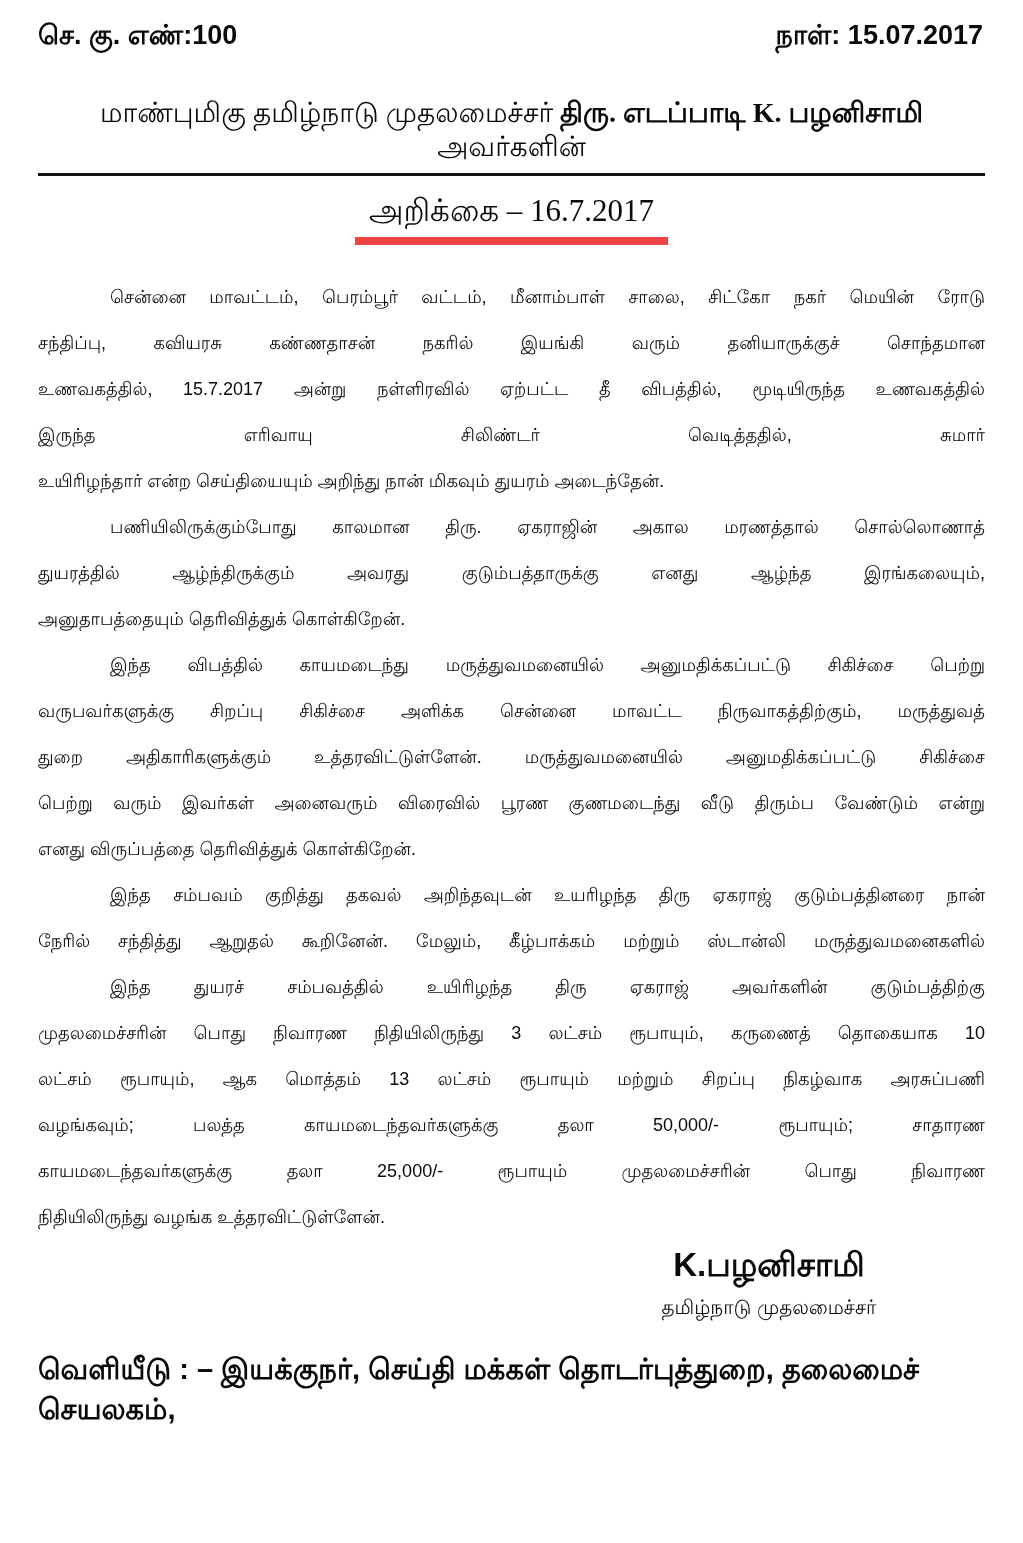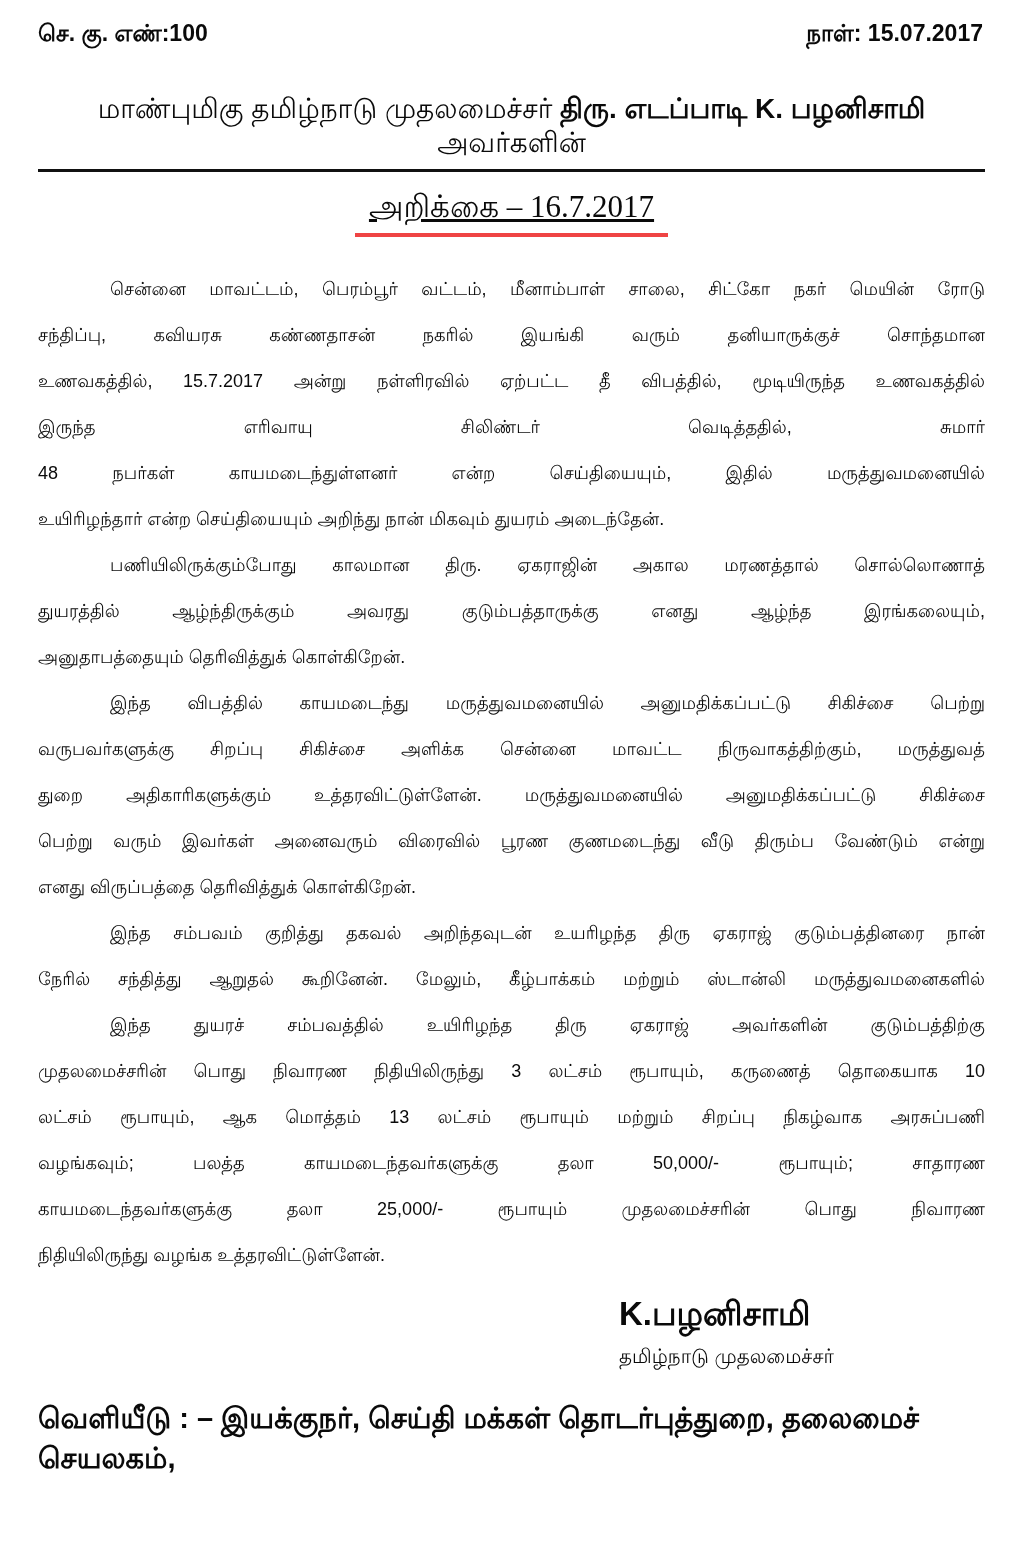--- a/index.html
+++ b/index.html
@@ -9,66 +9,66 @@
     height: 1543px;
     overflow: hidden;
     font-family: "Liberation Sans", sans-serif;
     color: #0a0a0a;
     padding: 16px 38px 0 38px;
   }
   .hdr-row {
     display: flex;
     justify-content: space-between;
     align-items: flex-start;
-    font-size: 23px;
+    font-size: 27px;
     font-weight: bold;
     padding: 4px 2px 0 0;
   }
   .title-wrap {
     text-align: center;
     margin-top: 42px;
+    font-family: Liberation Serif, serif;
   }
   .title-line {
     display: inline-block;
     font-size: 28px;
     border-bottom: 3px solid #111;
     padding-bottom: 9px;
     line-height: 34px;
   }
   .title-line .b { font-weight: bold; }
   .subtitle-wrap {
     text-align: center;
     margin-top: 17px;
   }
   .subtitle {
     display: inline-block;
     font-family: "Liberation Serif", serif;
     font-size: 31px;
     line-height: 36px;
-    border-bottom: 4px solid #ef4444;
+    border-bottom: 8px solid #ef4444;
     padding: 0 14px 8px 14px;
-    text-decoration: underline;
   }
   .doc-body {
     margin-top: 22px;
   }
   .line {
     font-size: 18px;
     line-height: 60px;
     height: 46px;
     white-space: normal;
   }
   .jl { text-align: justify; text-align-last: justify; }
   .ll { text-align: right; text-align-last: left; }
   .ind { text-indent: 72px; }
   .b { font-weight: normal; }
   .signature {
-    margin-top: 21px;
+    margin-top: 10px;
     margin-right: 66px;
-    text-align: left;
+    text-align: center;
     float: right;
     width: 300px;
   }
   .sig-name {
     font-size: 33px;
     font-weight: bold;
     line-height: 44px;
   }
   .sig-role {
     font-size: 20px;
@@ -98,21 +98,20 @@
   <span class="subtitle">அறிக்கை  – 16.7.2017</span>
 </div>
 
 <div class="doc-body">
 
   <div>
     <div class="line jl ind">சென்னை மாவட்டம், பெரம்பூர் வட்டம், மீனாம்பாள் சாலை, சிட்கோ நகர் மெயின் ரோடு</div>
     <div class="line jl">சந்திப்பு, கவியரசு கண்ணதாசன் நகரில் இயங்கி வரும் தனியாருக்குச் சொந்தமான</div>
     <div class="line jl">உணவகத்தில், 15.7.2017 அன்று நள்ளிரவில் ஏற்பட்ட தீ விபத்தில், மூடியிருந்த உணவகத்தில்</div>
     <div class="line jl">இருந்த எரிவாயு சிலிண்டர் வெடித்ததில், சுமார்</div>
-    <div class="line jl">48 நபர்கள் காயமடைந்துள்ளனர் என்ற செய்தியையும், இதில் மருத்துவமனையில்</div>
     <div class="line ll">உயிரிழந்தார் என்ற செய்தியையும் அறிந்து நான் மிகவும் துயரம் அடைந்தேன்.</div>
   </div>
 
   <div>
     <div class="line jl ind">பணியிலிருக்கும்போது காலமான திரு. ஏகராஜின் அகால மரணத்தால் சொல்லொணாத்</div>
     <div class="line jl">துயரத்தில் ஆழ்ந்திருக்கும் அவரது குடும்பத்தாருக்கு எனது ஆழ்ந்த இரங்கலையும்,</div>
     <div class="line ll">அனுதாபத்தையும் தெரிவித்துக் கொள்கிறேன்.</div>
   </div>
 
   <div>

